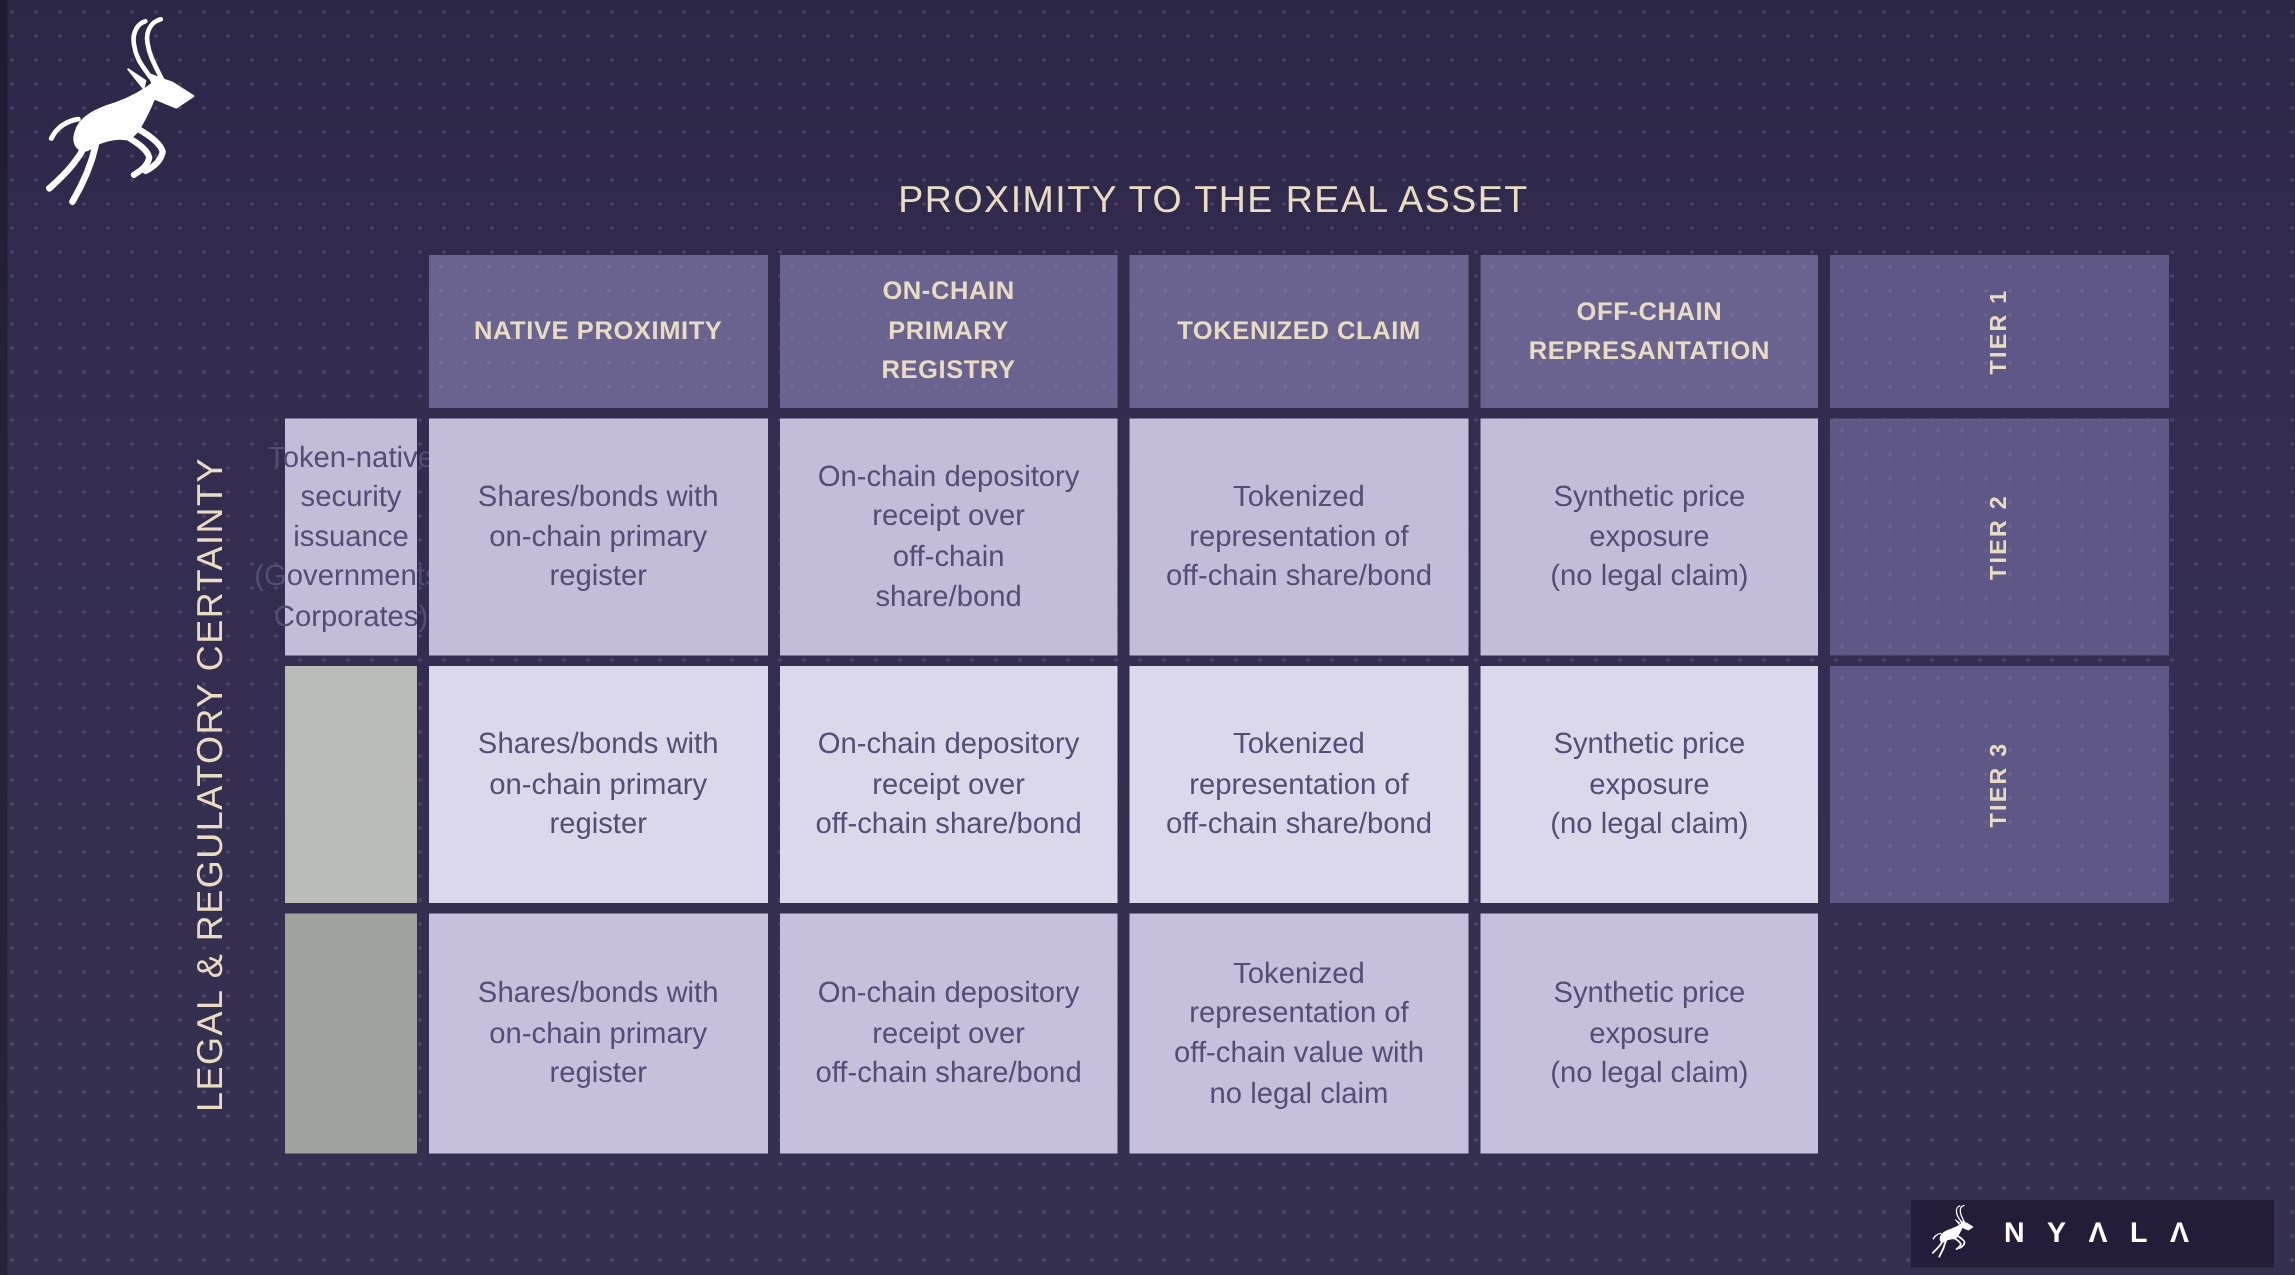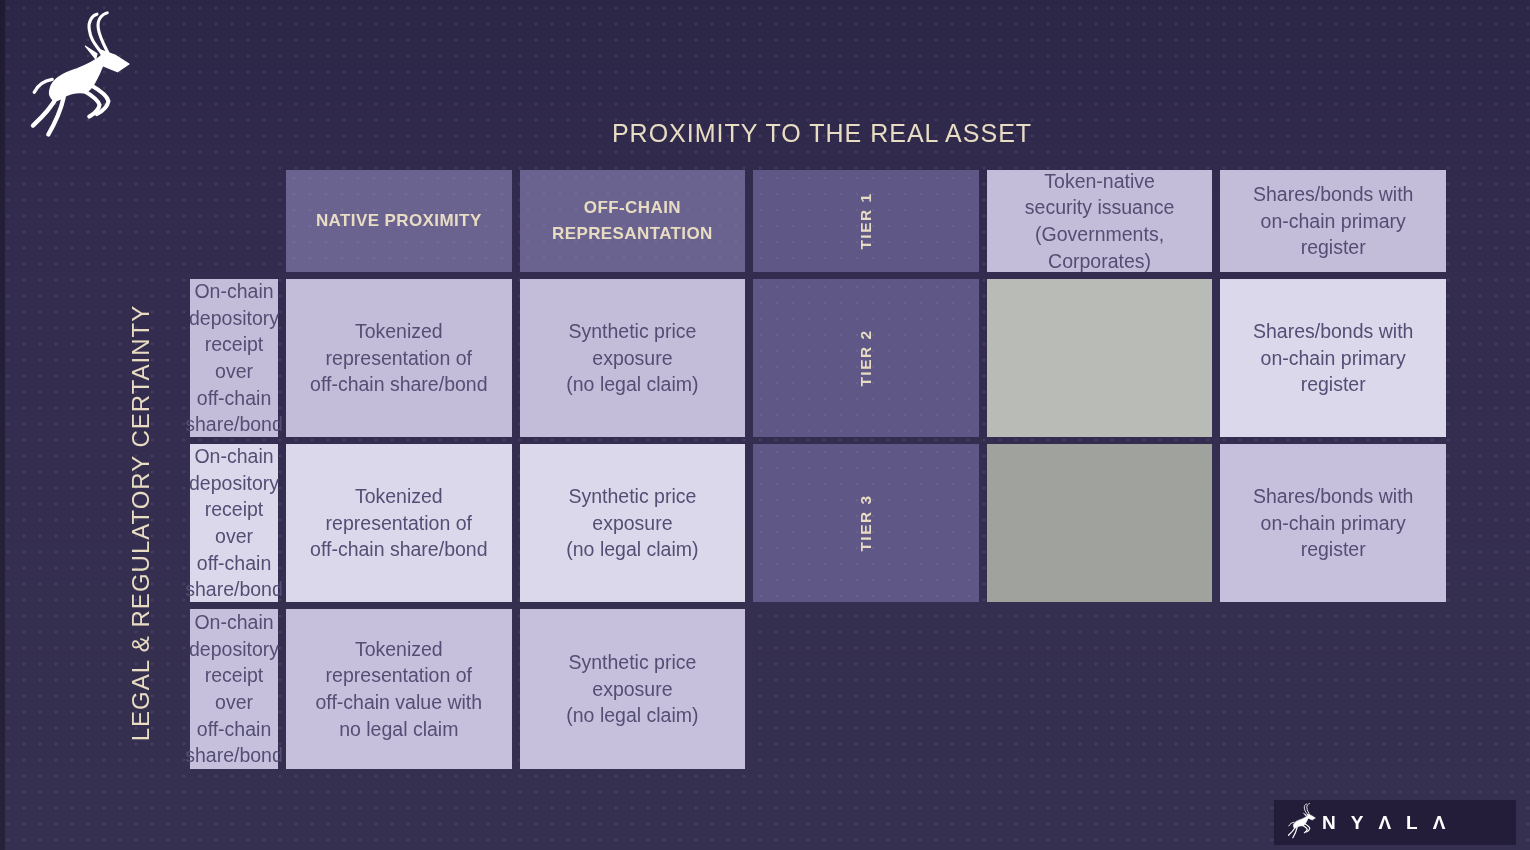--- a/index.html
+++ b/index.html
@@ -15,21 +15,21 @@
     position:absolute;inset:0;
     background-image:radial-gradient(rgba(210,205,235,0.13) 1.1px, transparent 1.5px);
     background-size:16px 16px;
     pointer-events:none;
   }
   .edge-strip{position:absolute;left:0;top:0;bottom:0;width:5px;background:rgba(0,0,0,0.28);}
   .corner-logo{position:absolute;left:24px;top:8px;width:128px;height:148px;}
   .corner-logo svg{width:100%;height:100%;}
 
   .title{
-    position:absolute;left:194px;width:1256px;top:119px;
+    position:absolute;left:181px;width:1256px;top:119px;
     text-align:center;
     font-size:25px;letter-spacing:1px;
     color:var(--cream_text,#e8dcc2);
   }
   .y-axis{
     position:absolute;left:141px;top:523px;
     transform:translate(-50%,-50%) rotate(-90deg);
     white-space:nowrap;
     font-size:24px;letter-spacing:1px;
     color:var(--cream_text,#e8dcc2);
@@ -78,21 +78,21 @@
   .r2{background:var(--cell_row2,#dcd8ec);}
   .r3{background:var(--cell_row3,#c7c0dd);}
   .gray-light{background:var(--empty_gray_light,#b9bcb6);}
   .gray-dark{background:var(--empty_gray_dark,#a0a39d);}
 
   .footer{
     position:absolute;right:14px;bottom:5px;
     width:242px;height:45px;
     background:var(--footer_bar,#231d3a);
     display:flex;align-items:center;
-    padding:0 12px;box-sizing:border-box;
+    padding:0 12px;box-sizing:border-box;gap:14px;
   }
   .footer svg{width:36px;height:40px;flex:none;}
   .wordmark{
     color:#ffffff;font-weight:bold;font-size:19px;
     letter-spacing:15px;margin-right:-15px;white-space:nowrap;
   }
   .defs-hidden{position:absolute;width:0;height:0;overflow:hidden;}
 </style>
 </head>
 <body>
@@ -123,20 +123,24 @@
         <use href="#antelope-shape"></use>
       </svg>
   </div>
 
   <div class="title">PROXIMITY TO THE REAL ASSET</div>
   <div class="y-axis">LEGAL &amp; REGULATORY CERTAINTY</div>
 
   <div class="grid">
     <div></div>
     <div class="hcell">NATIVE PROXIMITY</div>
+    <div class="hcell">ON-CHAIN
+PRIMARY
+REGISTRY</div>
+    <div class="hcell">TOKENIZED CLAIM</div>
     <div class="hcell">OFF-CHAIN
 REPRESANTATION</div>
 
     <div class="tcell">
       <span class="tlabel">TIER 1</span>
     </div>
     <div class="cell r1">Token-native
 security issuance
 (Governments,
 Corporates)</div>

